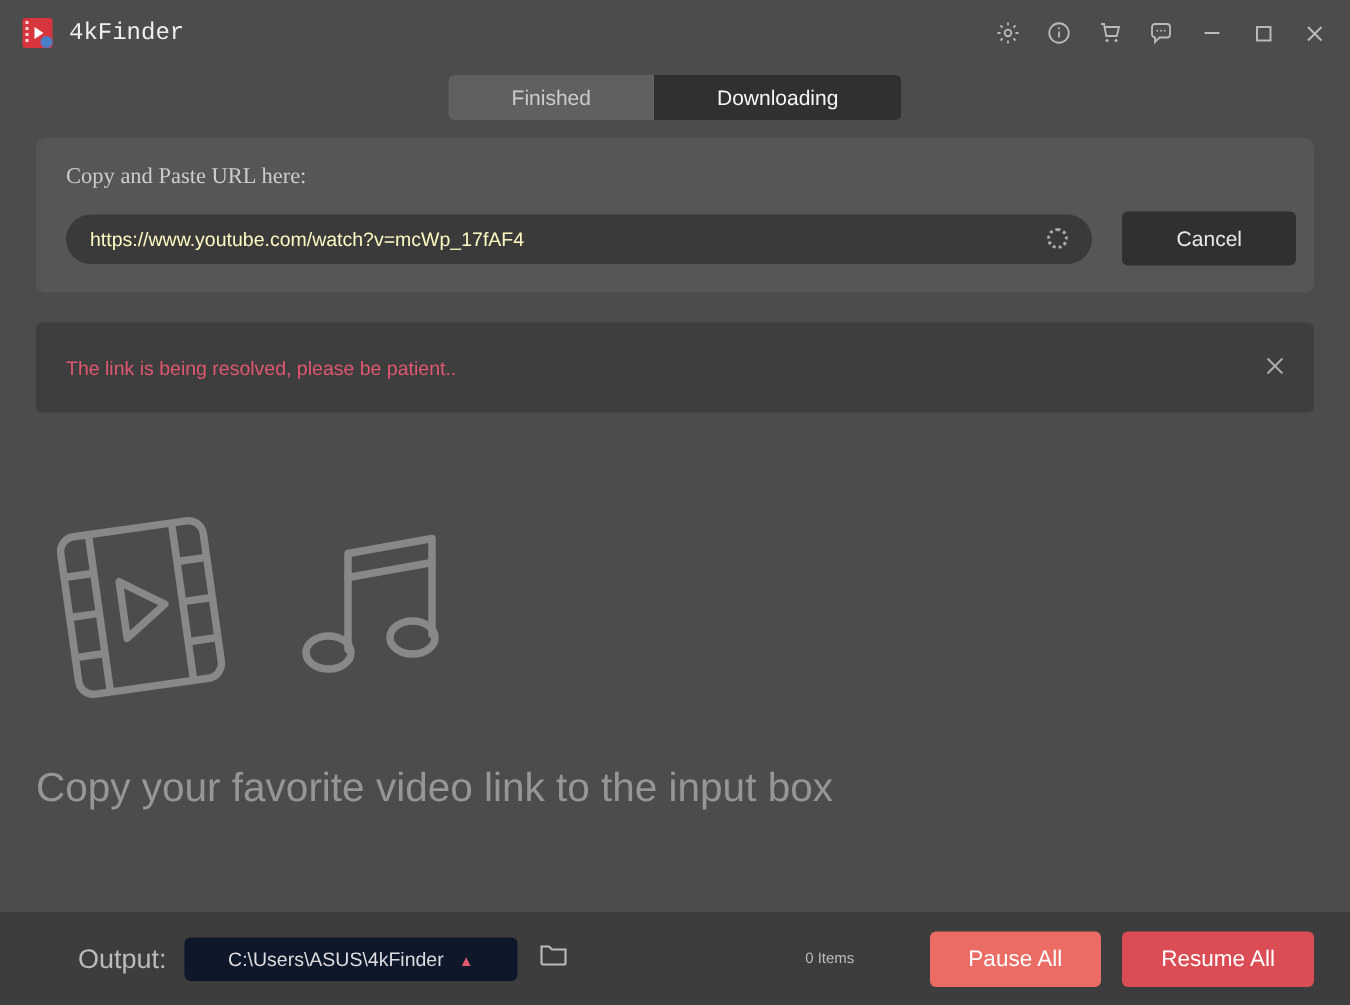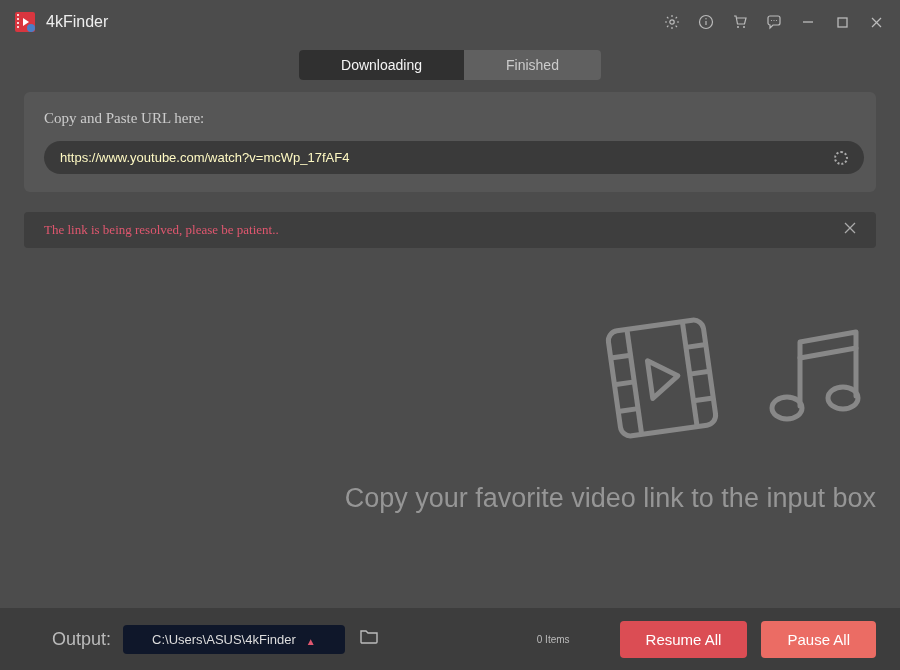--- a/index.html
+++ b/index.html
@@ -27,20 +27,21 @@
       height: 22px;
       margin-right: 10px;
       display: flex;
       align-items: center;
       justify-content: center;
     }
     .app-title {
       font-size: 16px;
       color: #eeeeee;
       font-weight: 500;
+      font-family: Liberation Mono, monospace;
     }
     .titlebar-spacer {
       flex: 1;
     }
     .titlebar-icons {
       display: flex;
       align-items: center;
       gap: 18px;
     }
     .titlebar-icon {
@@ -123,40 +124,39 @@
       border: none;
       border-radius: 4px;
       padding: 10px 36px;
       font-size: 14px;
       cursor: pointer;
     }
     .status-bar {
       margin-top: 20px;
       background: #3e3e3e;
       border-radius: 4px;
-      padding: 10px 20px;
+      padding: 22px 20px;
       display: flex;
       align-items: center;
       justify-content: space-between;
-      font-family: Liberation Serif, serif;
     }
     .status-msg {
       color: #e0576f;
       font-size: 13px;
     }
     .status-close {
       color: #aaa;
       cursor: pointer;
       font-size: 14px;
     }
     .empty-area {
       height: 330px;
       display: flex;
       flex-direction: column;
-      align-items: flex-end;
+      align-items: flex-start;
       justify-content: center;
     }
     .empty-illustration {
       display: flex;
       align-items: center;
       gap: 24px;
       margin-bottom: 40px;
     }
     .empty-text {
       font-size: 27px;
@@ -280,33 +280,34 @@
       <svg width="13" height="13" viewBox="0 0 13 13" stroke="currentColor" stroke-width="1.3">
         <line x1="2" y1="2" x2="11" y2="11"></line>
         <line x1="11" y1="2" x2="2" y2="11"></line>
       </svg>
     </div>
   </div>
 </div>
 
 <div class="tabs-row">
   <div class="tabs">
+    <div class="tab">Finished</div>
     <div class="tab active">Downloading</div>
-    <div class="tab">Finished</div>
   </div>
 </div>
 
 <div class="main-content">
   <div class="url-panel">
     <div class="url-label">Copy and Paste URL here:</div>
     <div class="url-row">
       <div class="url-input-wrap">
         <input class="url-input" type="text" value="https://www.youtube.com/watch?v=mcWp_17fAF4" style="">
         <div class="spinner"></div>
       </div>
+      <button class="cancel-btn">Cancel</button>
     </div>
   </div>
 
   <div class="status-bar">
     <div class="status-msg">The link is being resolved, please be patient..</div>
     <div class="status-close">
       <svg width="12" height="12" viewBox="0 0 12 12" stroke="currentColor" stroke-width="1.3">
         <line x1="1" y1="1" x2="11" y2="11"></line>
         <line x1="11" y1="1" x2="1" y2="11"></line>
       </svg>
@@ -348,15 +349,15 @@
     <span>C:\Users\ASUS\4kFinder</span>
     <span class="output-caret">▲</span>
   </div>
   <div class="folder-btn">
     <svg width="20" height="18" viewBox="0 0 20 18" fill="none" stroke="currentColor" stroke-width="1.4">
       <path d="M2 3h5l2 2h9v9a1 1 0 01-1 1H3a1 1 0 01-1-1V3z"></path>
     </svg>
   </div>
   <div class="footer-spacer"></div>
   <div class="items-count">0 Items</div>
+  <button class="action-btn pause-btn">Pause All</button>
   <button class="action-btn resume-btn">Resume All</button>
-  <button class="action-btn pause-btn">Pause All</button>
 </div>
 
 </body></html>

